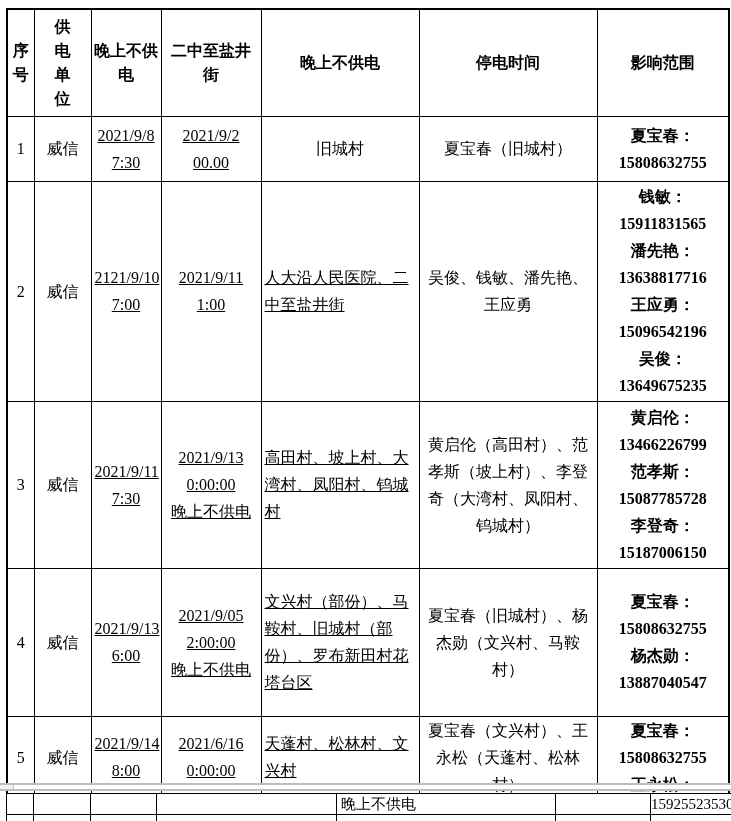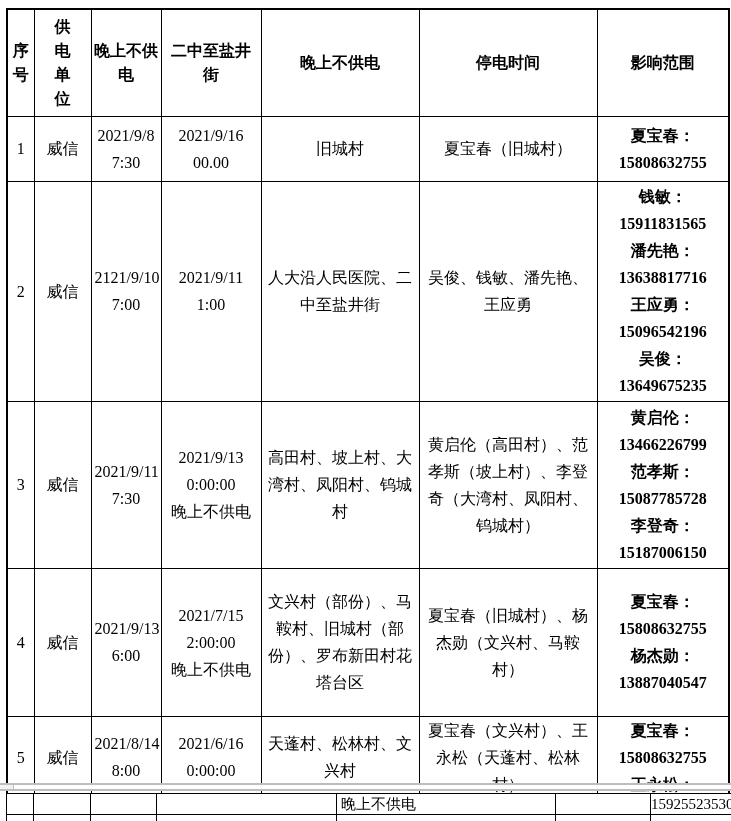--- a/index.html
+++ b/index.html
@@ -20,22 +20,22 @@
   thead tr{height:107px;}
   tr.r1{height:65px;}
   tr.r2{height:220px;}
   tr.r3{height:167px;}
   tr.r4{height:148px;}
   tr.r5{height:67px;}
   .main-table td{
     font-size:16px;line-height:27px;white-space:pre-line;padding:0 3px;
   }
   .c-center{text-align:center;}
-  .c-pre{white-space:pre;padding:0;}
-  .c-scope{text-align:center;padding:0 4px;}
+  .c-pre{white-space:pre;padding:0;text-decoration:underline;}
+  .c-scope{text-align:left;padding:0 4px;text-decoration:underline;}
   .c-manager{padding:0 10px;}
   .c-phones{padding:0 2px;line-height:27px;font-weight:bold;}
   
   .split-band{
     position:absolute;left:0;top:783px;width:731px;height:8px;background:#fff;
     border-top:2px solid #bdbdbd;border-bottom:2px solid #bdbdbd;box-sizing:border-box;
   }
   .split-stub{
     position:absolute;left:0;top:0;width:13px;height:100%;
     border-right:1px solid #bdbdbd;background:#f2f2f2;
@@ -73,21 +73,21 @@
         <th>停电时间</th>
         <th>影响范围</th>
       </tr>
     </thead>
     <tbody id="main-tbody">
         <tr class="r1">
           <td class="c-center">1</td>
           <td class="c-center">威信</td>
           <td class="c-center c-pre">2021/9/8
 7:30</td>
-          <td class="c-center c-pre">2021/9/16
+          <td class="c-center c-pre">2021/9/2
 00.00</td>
           <td class="c-center">旧城村</td>
           <td class="c-center c-manager">夏宝春（旧城村）</td>
           <td class="c-center c-phones">夏宝春：
 15808632755</td>
         </tr>
         <tr class="r2">
           <td class="c-center">2</td>
           <td class="c-center">威信</td>
           <td class="c-center c-pre">2121/9/10
@@ -120,34 +120,34 @@
 范孝斯：
 15087785728
 李登奇：
 15187006150</td>
         </tr>
         <tr class="r4">
           <td class="c-center">4</td>
           <td class="c-center">威信</td>
           <td class="c-center c-pre">2021/9/13
 6:00</td>
-          <td class="c-center c-pre">2021/7/15
+          <td class="c-center c-pre">2021/9/05
 2:00:00
 晚上不供电</td>
           <td class="c-scope">文兴村（部份）、马鞍村、旧城村（部份）、罗布新田村花塔台区</td>
           <td class="c-center c-manager">夏宝春（旧城村）、杨杰勋（文兴村、马鞍村）</td>
           <td class="c-center c-phones">夏宝春：
 15808632755
 杨杰勋：
 13887040547</td>
         </tr>
         <tr class="r5">
           <td class="c-center">5</td>
           <td class="c-center">威信</td>
-          <td class="c-center c-pre">2021/8/14
+          <td class="c-center c-pre">2021/9/14
 8:00</td>
           <td class="c-center c-pre">2021/6/16
 0:00:00</td>
           <td class="c-scope">天蓬村、松林村、文兴村</td>
           <td class="c-center c-manager">夏宝春（文兴村）、王永松（天蓬村、松林村）</td>
           <td class="c-center c-phones">夏宝春：
 15808632755
 王永松：</td>
         </tr>
       </tbody>

